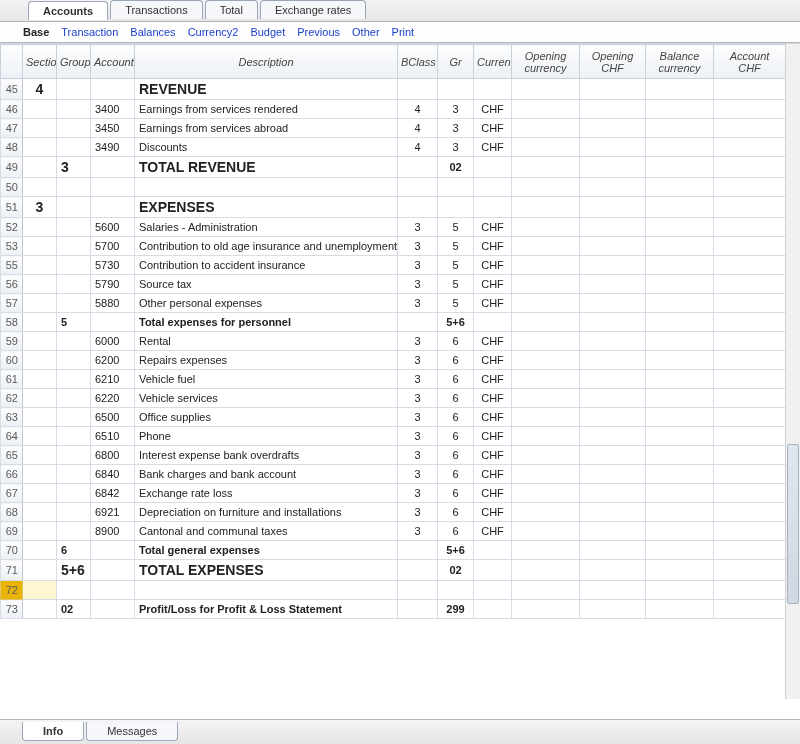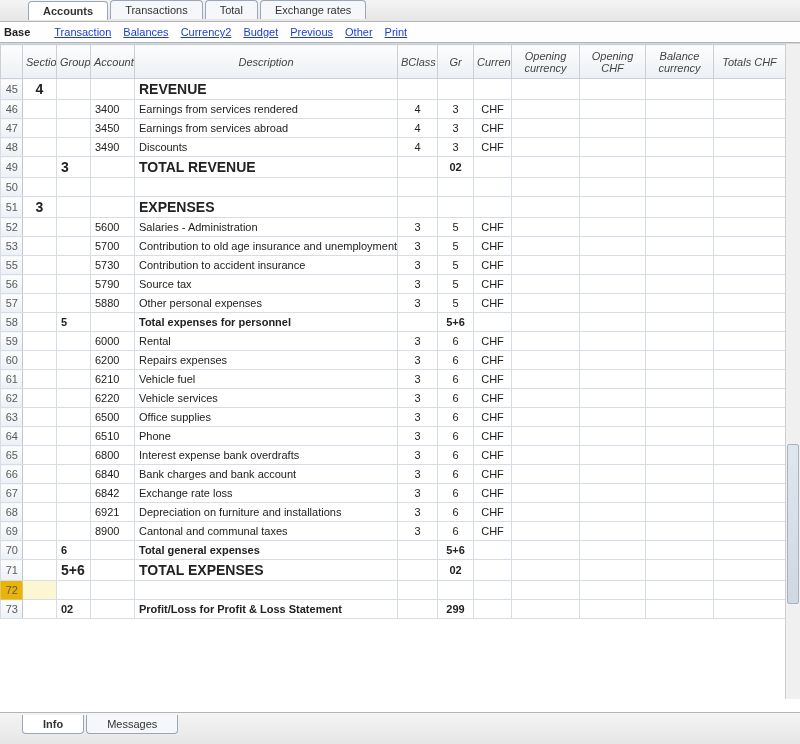--- a/index.html
+++ b/index.html
@@ -33,32 +33,31 @@
   }
   .top-tab.active {
     background: #fff;
     font-weight: bold;
     top: 1px;
     z-index: 2;
   }
   .subnav {
     display: flex;
     align-items: center;
-    gap: 24px;
-    padding: 4px 4px;
+    gap: 12px;
+    padding: 4px 23px;
     border-bottom: 1px solid #b5b5b5;
     background: #fefefe;
   }
   .subnav .base {
     font-weight: bold;
     color: #222;
   }
   .subnav a {
     color: #1a3fcf;
-    text-decoration: underline;
     cursor: pointer;
   }
   .grid-wrap {
     position: relative;
     height: 656px;
     overflow: hidden;
     border-top: 1px solid #d0d6df;
   }
   table.grid {
     border-collapse: collapse;
@@ -113,21 +112,21 @@
     position: absolute;
     left: 1px; right: 1px;
     top: 400px; height: 160px;
     background: linear-gradient(#dfe6ee,#cfd8e2);
     border: 1px solid #a8b3c1;
     border-radius: 2px;
   }
   .bottom-tabs {
     position: absolute;
     left: 0; right: 0; bottom: 0;
-    height: 32px;
+    height: 25px;
     background: linear-gradient(#f4f4f4,#e6e6e6);
     border-top: 1px solid #b5b5b5;
     display: flex;
     align-items: flex-start;
     padding-left: 22px;
     padding-top: 2px;
   }
   .bottom-tab {
     border: 1px solid #9aa7b8;
     border-top: none;
@@ -188,21 +187,21 @@
           <th>Section</th>
           <th>Group</th>
           <th>Account</th>
           <th>Description</th>
           <th>BClass</th>
           <th>Gr</th>
           <th>Currency</th>
           <th>Opening currency</th>
           <th>Opening CHF</th>
           <th>Balance currency</th>
-          <th>Totals CHF</th>
+          <th>Account CHF</th>
         </tr>
       </thead>
     <tbody id="grid-body">
         <tr>
           <td class="rownum">45</td>
           <td class="center bold sec-big">4</td>
           <td class="left bold sec-big"></td>
           <td class="left"></td>
           <td class="left bold sec-big">REVENUE</td>
           <td class="center"></td>

